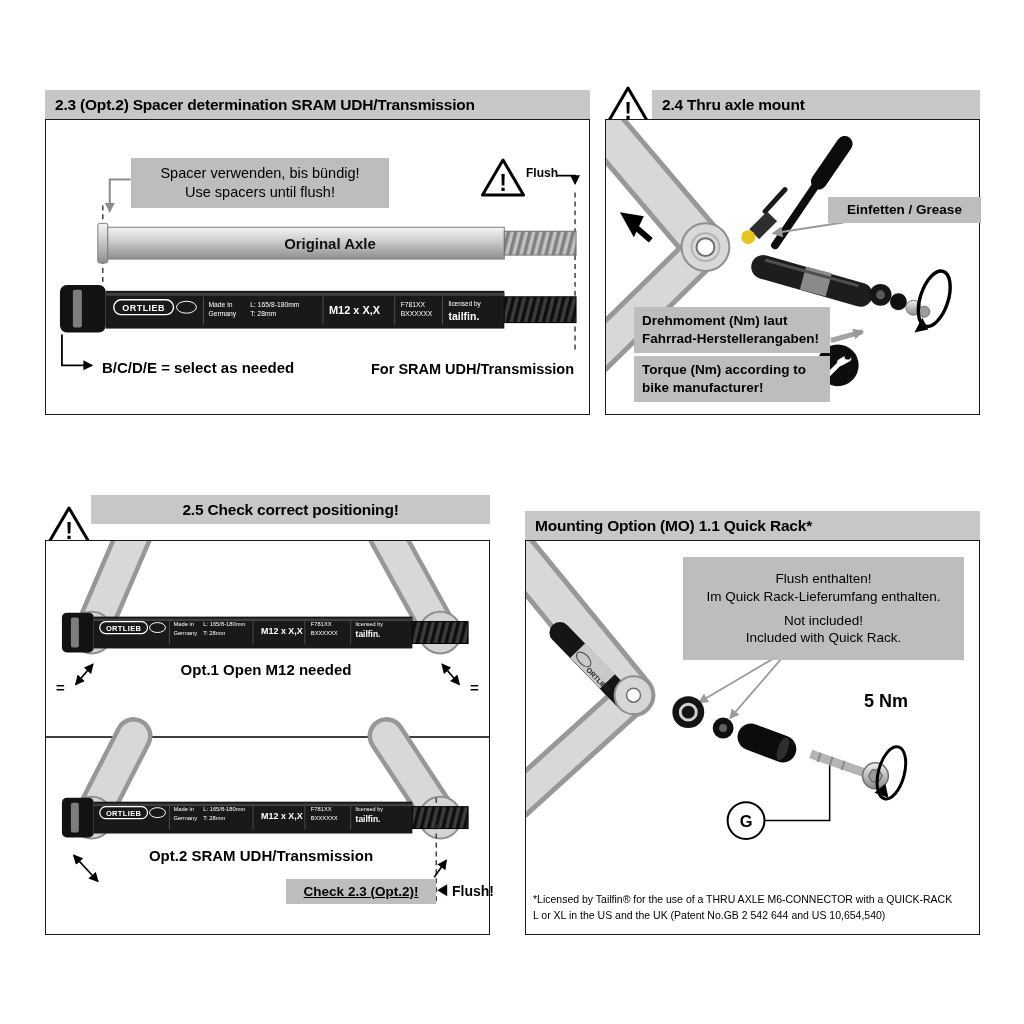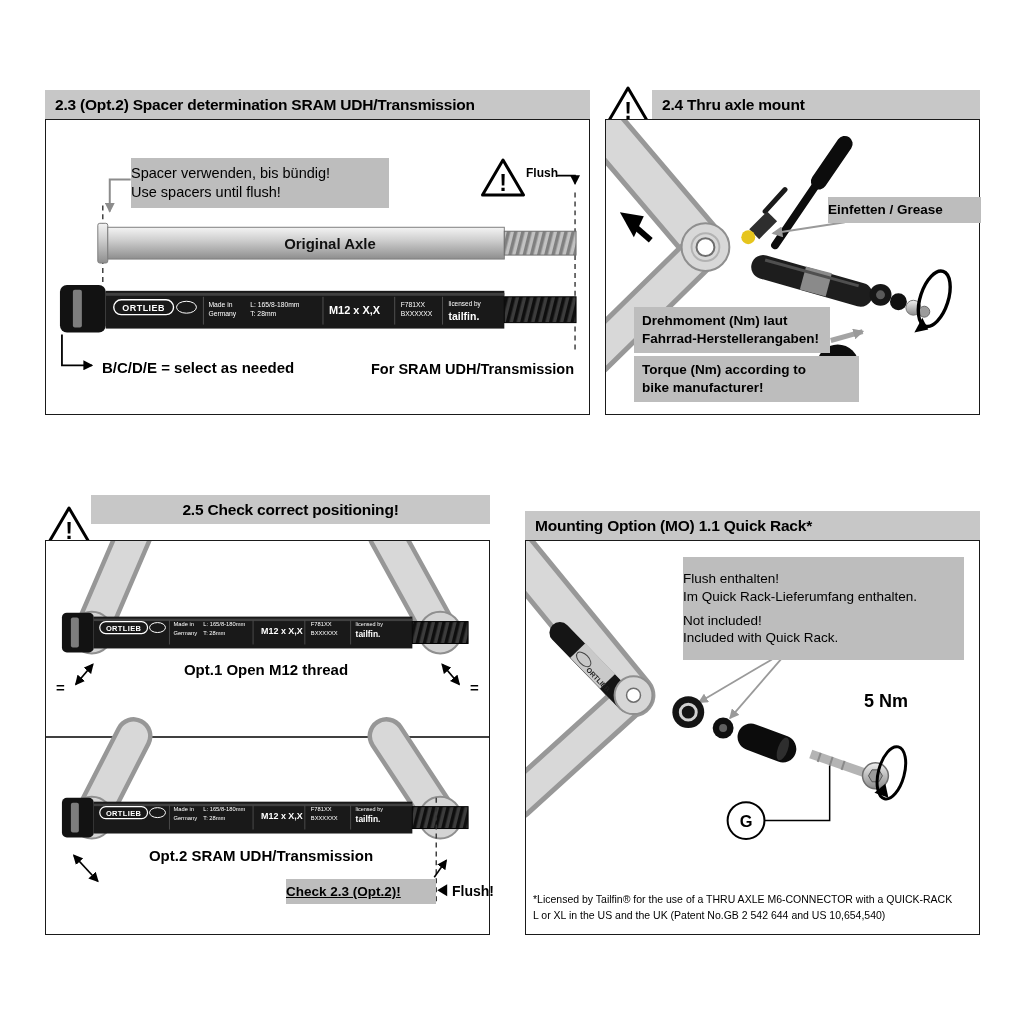--- a/index.html
+++ b/index.html
@@ -1,21 +1,21 @@
 <!DOCTYPE html>
 <html><head>
 <meta charset="utf-8">
 <style>
   * { margin:0; padding:0; box-sizing:border-box; }
   html,body { width:1024px; height:1024px; background:#fff; font-family:"Liberation Sans", sans-serif; color:#000; }
   .page { position:absolute; left:0; top:0; width:1024px; height:1024px; background:#fff; overflow:hidden; }
   .hdr { position:absolute; height:29px; background:#c7c7c7; display:flex; align-items:center; padding:12px 10px; font-weight:700; font-size:15.5px; letter-spacing:-0.2px; white-space:nowrap; }
   .pbody { position:absolute; border:1.5px solid #1a1a1a; background:#fff; }
   .pbody > svg.fill { position:absolute; left:0; top:0; width:100%; height:100%; }
-  .co { position:absolute; background:#bdbdbd; display:flex; flex-direction:column; justify-content:center; text-align:left; font-size:14px; font-weight:500; line-height:1.32; }
+  .co { position:absolute; background:#bdbdbd; display:flex; flex-direction:column; justify-content:center; text-align:center; font-size:14px; font-weight:500; line-height:1.32; }
   .co.sm { font-size:13.5px; }
   .co.left { text-align:left; align-items:flex-start; padding-left:8px; }
   .lbl { position:absolute; white-space:nowrap; }
   .b { font-weight:700; }
   .sb { font-weight:600; }
   .warn { position:absolute; }
   svg text { font-family:"Liberation Sans", sans-serif; }
   .foot { position:absolute; font-size:10.5px; letter-spacing:0; white-space:nowrap; }
 </style>
 </head>
@@ -180,21 +180,21 @@
       </g>
     </svg>
 
     <div class="co sm" style="left:222px; top:77px; width:153px; height:26px; font-weight:600;">
       <div>Einfetten / Grease</div>
     </div>
     <div class="co sm left" style="left:28px; top:187px; width:196px; height:46px; font-weight:600;">
       <div>Drehmoment (Nm) laut</div>
       <div>Fahrrad-Herstellerangaben!</div>
     </div>
-    <div class="co sm left" style="left:28px; top:236px; width:225px; height:46px; font-weight:600;">
+    <div class="co sm left" style="left:28px; top:236px; width:196px; height:46px; font-weight:600;">
       <div>Torque (Nm) according to</div>
       <div>bike manufacturer!</div>
     </div>
   </div>
 
   <svg class="warn" style="left:46px; top:505px;" width="46" height="41" viewBox="0 0 46 41">
     <path d="M23 3 L43.5 38 H2.5 Z" fill="#fff" stroke="#000" stroke-width="3" stroke-linejoin="round"></path>
     <text x="23" y="34" text-anchor="middle" font-size="23" font-weight="bold">!</text>
   </svg>
   <div class="hdr" style="left:91px; top:495px; width:399px;justify-content:center;">
@@ -287,21 +287,21 @@
       </g>
 
       <line x1="392" y1="258" x2="392" y2="362" stroke="#333" stroke-width="1.4" stroke-dasharray="5,4"></line>
       <line x1="28" y1="316" x2="52" y2="342" stroke="#000" stroke-width="1.6" marker-start="url(#ab3)" marker-end="url(#ab3)"></line>
       <line x1="390" y1="338" x2="402" y2="321" stroke="#000" stroke-width="1.6" marker-end="url(#ab3)"></line>
       <polygon points="393,351 403,345 403,357" fill="#000"></polygon>
     </svg>
 
     <div class="lbl b" style="left:10px; top:138px; font-size:15px;">=</div>
     <div class="lbl b" style="left:424px; top:138px; font-size:15px;">=</div>
-    <div class="lbl sb" style="left:110px; top:120px; width:220px; text-align:center; font-size:15px;">Opt.1 Open M12 thread</div>
+    <div class="lbl sb" style="left:110px; top:120px; width:220px; text-align:center; font-size:15px;">Opt.1 Open M12 needed</div>
     <div class="lbl sb" style="left:100px; top:306px; width:230px; text-align:center; font-size:15px;">Opt.2 SRAM UDH/Transmission</div>
     <div class="co sm" style="left:240px; top:338px; width:150px; height:25px; font-weight:600;text-decoration:underline;">
       <div>Check 2.3 (Opt.2)!</div>
     </div>
     <div class="lbl b" style="left:406px; top:342px; font-size:14px;">Flush!</div>
   </div>
 
   <div class="hdr" style="left:525px; top:511px; width:455px;">
     <span>Mounting Option (MO) 1.1 Quick Rack*</span>
   </div>

